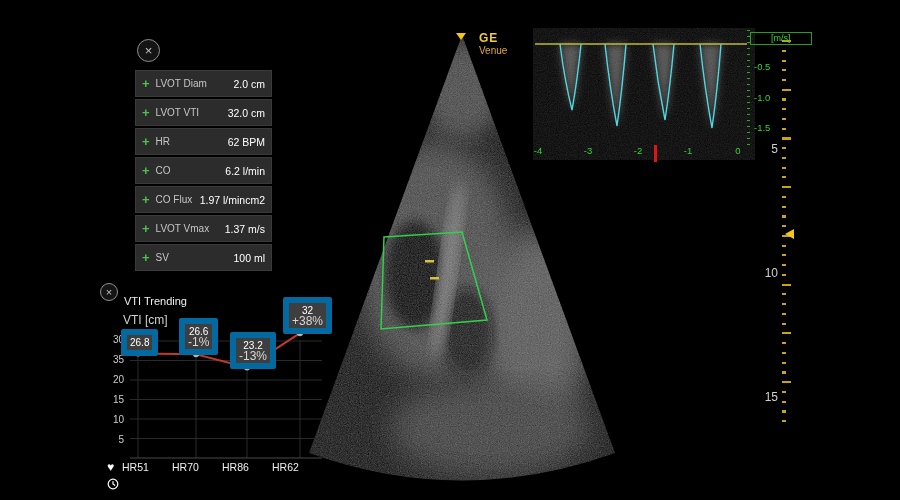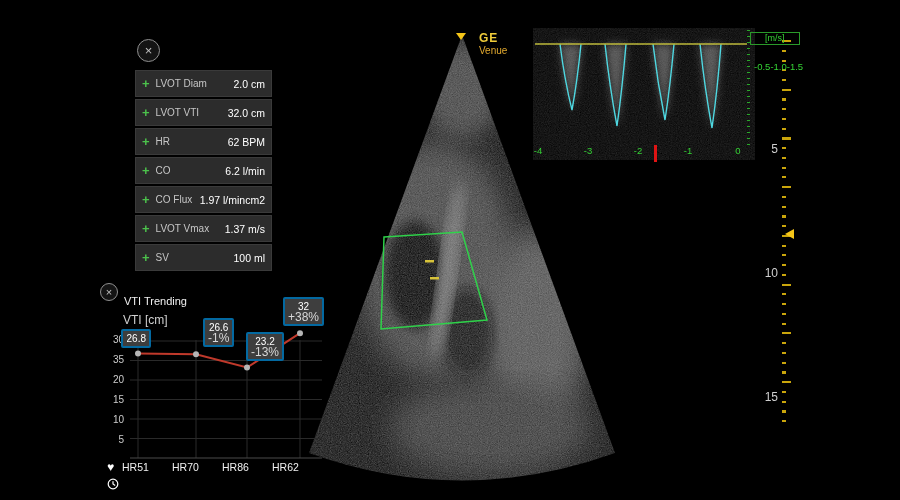--- a/index.html
+++ b/index.html
@@ -22,38 +22,38 @@
   .meas-row .lbl{color:#c6c6c6;font-size:10px;flex:1;white-space:nowrap}
   .meas-row .val{color:#fff;font-size:10.5px;white-space:nowrap}
 
   
   #trend-title{left:124px;top:295px;font-size:11px;color:#f0f0f0;z-index:26}
   #trend-ylabel{left:123px;top:313px;font-size:12px;color:#cfcfcf;z-index:26}
   #trend-plot{left:130px;top:336px;overflow:visible;z-index:26}
   #trend-yticks{left:96px;top:334px;width:28px;height:111px;display:flex;flex-direction:column;
                 justify-content:space-between;align-items:flex-end;font-size:10px;color:#cccccc;z-index:26}
   #trend-boxes{left:130px;top:336px;width:0;height:0;z-index:28}
-  .vbox{position:absolute;background:#3e3e3e;border:2px solid #0369a1;border-radius:2px;color:#fff;
+  .vbox{position:absolute;background:#3e3e3e;border:6px solid #0369a1;border-radius:2px;color:#fff;
         text-align:center;padding:2px 3px;min-width:30px;z-index:28}
   .vb-val{font-size:10px;line-height:11px;white-space:nowrap}
   .vb-delta{font-size:12px;line-height:10px;color:#d8d8d8;white-space:nowrap}
   .xrow{position:absolute;left:122px;width:200px;display:flex;z-index:26}
   .xrow span{width:50px;text-align:left;font-size:10.5px}
   #hr-row{top:461px;color:#f0f0f0}
   #time-row{top:477px;color:#d8d8d8}
   #hr-icon{left:107px;top:460px;color:#fff;font-size:12px;z-index:26}
   #clock-icon{left:107px;top:478px;z-index:26}
 
   
   #doppler-svg{left:533px;top:28px;z-index:10}
   #dop-ruler{left:747px;top:30px;width:3px;height:118px;z-index:11;
              background:repeating-linear-gradient(to bottom,#2aa82a 0 1.5px,transparent 1.5px 6px)}
   #ms-label{left:750px;top:32px;font-size:9px;color:#35d435;border:1px solid #2a9a2a;
-            padding:0 14px;line-height:11px;z-index:12}
-  #vel-scale{left:754px;top:61px;height:72px;display:flex;flex-direction:row;
+            padding:0 20px;line-height:11px;z-index:12}
+  #vel-scale{left:754px;top:61px;height:72px;display:flex;flex-direction:column;
              justify-content:space-between;font-size:9.5px;color:#35d435;z-index:12}
   #dop-times{left:530px;top:145px;width:216px;display:flex;justify-content:space-between;
              font-size:9.5px;color:#35d435;z-index:12}
   #dop-times span{width:16px;text-align:center}
   #red-marker{left:654px;top:145px;width:3px;height:17px;background:#e01414;z-index:13}
 
   
   #depth-ticks{left:782px;top:40px;width:4px;height:390px;z-index:9;
                background:repeating-linear-gradient(to bottom,#c9a50b 0 2px,transparent 2px 9.75px)}
   #depth-ticks-major{left:782px;top:40px;width:9px;height:390px;z-index:9;
@@ -246,25 +246,25 @@
       <polyline points="8,17.480000000000004 66,18.25999999999999 117,31.519999999999996 170,-2.799999999999997" fill="none" stroke="#c0392b" stroke-width="2"></polyline>
       <circle cx="8" cy="17.480000000000004" r="3" fill="#b5b5b5"></circle>
       <circle cx="66" cy="18.25999999999999" r="3" fill="#b5b5b5"></circle>
       <circle cx="117" cy="31.519999999999996" r="3" fill="#b5b5b5"></circle>
       <circle cx="170" cy="-2.799999999999997" r="3" fill="#b5b5b5"></circle>
     </svg>
   <div id="trend-boxes" class="abs">
       <div class="vbox" style="left: -9px; top: -6.52px; text-align: right;">
         <div class="vb-val">26.8</div>
       </div>
-      <div class="vbox" style="left: 49px; top: -17.74px; margin-left: 24px;">
+      <div class="vbox" style="left: 49px; top: -17.74px;">
         <div class="vb-val">26.6</div>
         <div class="vb-delta">-1%</div>
       </div>
-      <div class="vbox" style="left: 100px; top: -4.48px; margin-left: 16px;">
+      <div class="vbox" style="left: 100px; top: -4.48px;">
         <div class="vb-val">23.2</div>
         <div class="vb-delta">-13%</div>
       </div>
       <div class="vbox" style="left: 153px; top: -38.8px;">
         <div class="vb-val">32</div>
         <div class="vb-delta">+38%</div>
       </div>
     </div>
   <span id="hr-icon" class="abs">♥</span>
   <div id="hr-row" class="xrow">

